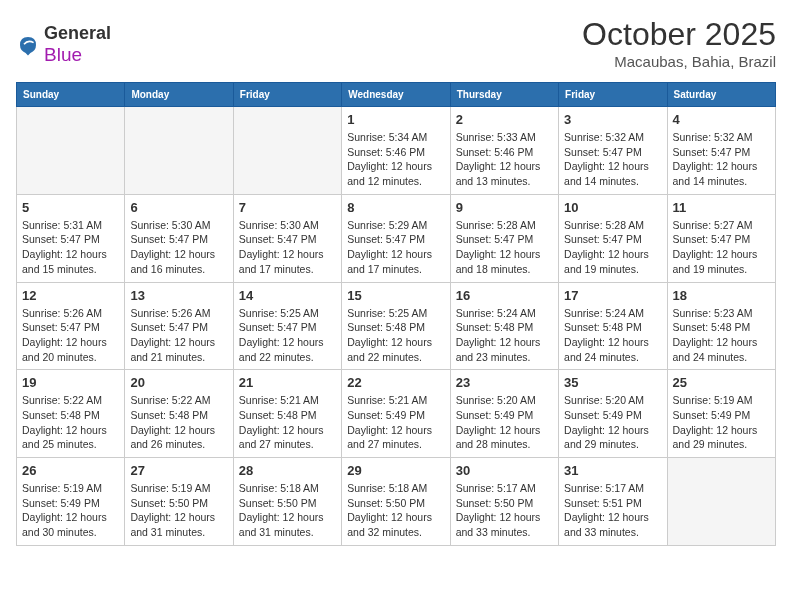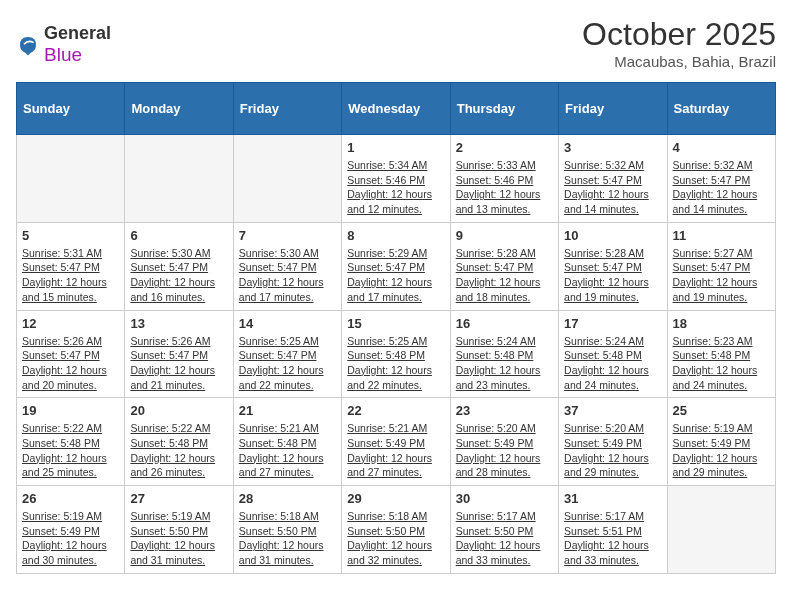--- a/index.html
+++ b/index.html
@@ -50,22 +50,22 @@
     }
     .calendar {
       width: 100%;
       border-collapse: collapse;
       border: 1px solid #ccc;
     }
     .calendar th {
       background-color: #2c6fad;
       color: #fff;
       text-align: left;
-      padding: 18px 6px;
-      font-size: 13px;
+      padding: 6px 6px;
+      font-size: 10px;
       font-weight: bold;
       border: 1px solid #1a5a9a;
     }
     .calendar td {
       vertical-align: top;
       padding: 5px 5px;
       border: 1px solid #ccc;
       width: 108px;
       min-height: 80px;
       background: #fff;
@@ -78,21 +78,20 @@
     .day-number {
       font-size: 13px;
       font-weight: bold;
       margin-bottom: 3px;
       display: block;
     }
     .day-info {
       font-size: 10.5px;
       line-height: 1.4;
       color: #333;
-      text-decoration: underline;
     }
   </style>
 </head>
 <body>
 
 <div class="header">
   <div class="logo">
     <svg class="logo-icon" viewBox="0 0 30 30" xmlns="http://www.w3.org/2000/svg">
       <path d="M15 5 Q25 5 25 15 Q25 22 18 25 L15 28 L12 25 Q5 22 5 15 Q5 5 15 5Z" fill="#2c6fad"></path>
       <path d="M10 14 Q15 8 22 12" stroke="#fff" stroke-width="2" fill="none"></path>
@@ -217,21 +216,21 @@
         </td>
         <td>
           <span class="day-number">22</span>
           <div class="day-info"><span>Sunrise: 5:21 AM</span><br><span>Sunset: 5:49 PM</span><br><span>Daylight: 12 hours and 27 minutes.</span></div>
         </td>
         <td>
           <span class="day-number">23</span>
           <div class="day-info"><span>Sunrise: 5:20 AM</span><br><span>Sunset: 5:49 PM</span><br><span>Daylight: 12 hours and 28 minutes.</span></div>
         </td>
         <td>
-          <span class="day-number">37</span>
+          <span class="day-number">35</span>
           <div class="day-info"><span>Sunrise: 5:20 AM</span><br><span>Sunset: 5:49 PM</span><br><span>Daylight: 12 hours and 29 minutes.</span></div>
         </td>
         <td>
           <span class="day-number">25</span>
           <div class="day-info"><span>Sunrise: 5:19 AM</span><br><span>Sunset: 5:49 PM</span><br><span>Daylight: 12 hours and 29 minutes.</span></div>
         </td>
       </tr>
       <tr>
         <td>
           <span class="day-number">26</span>

